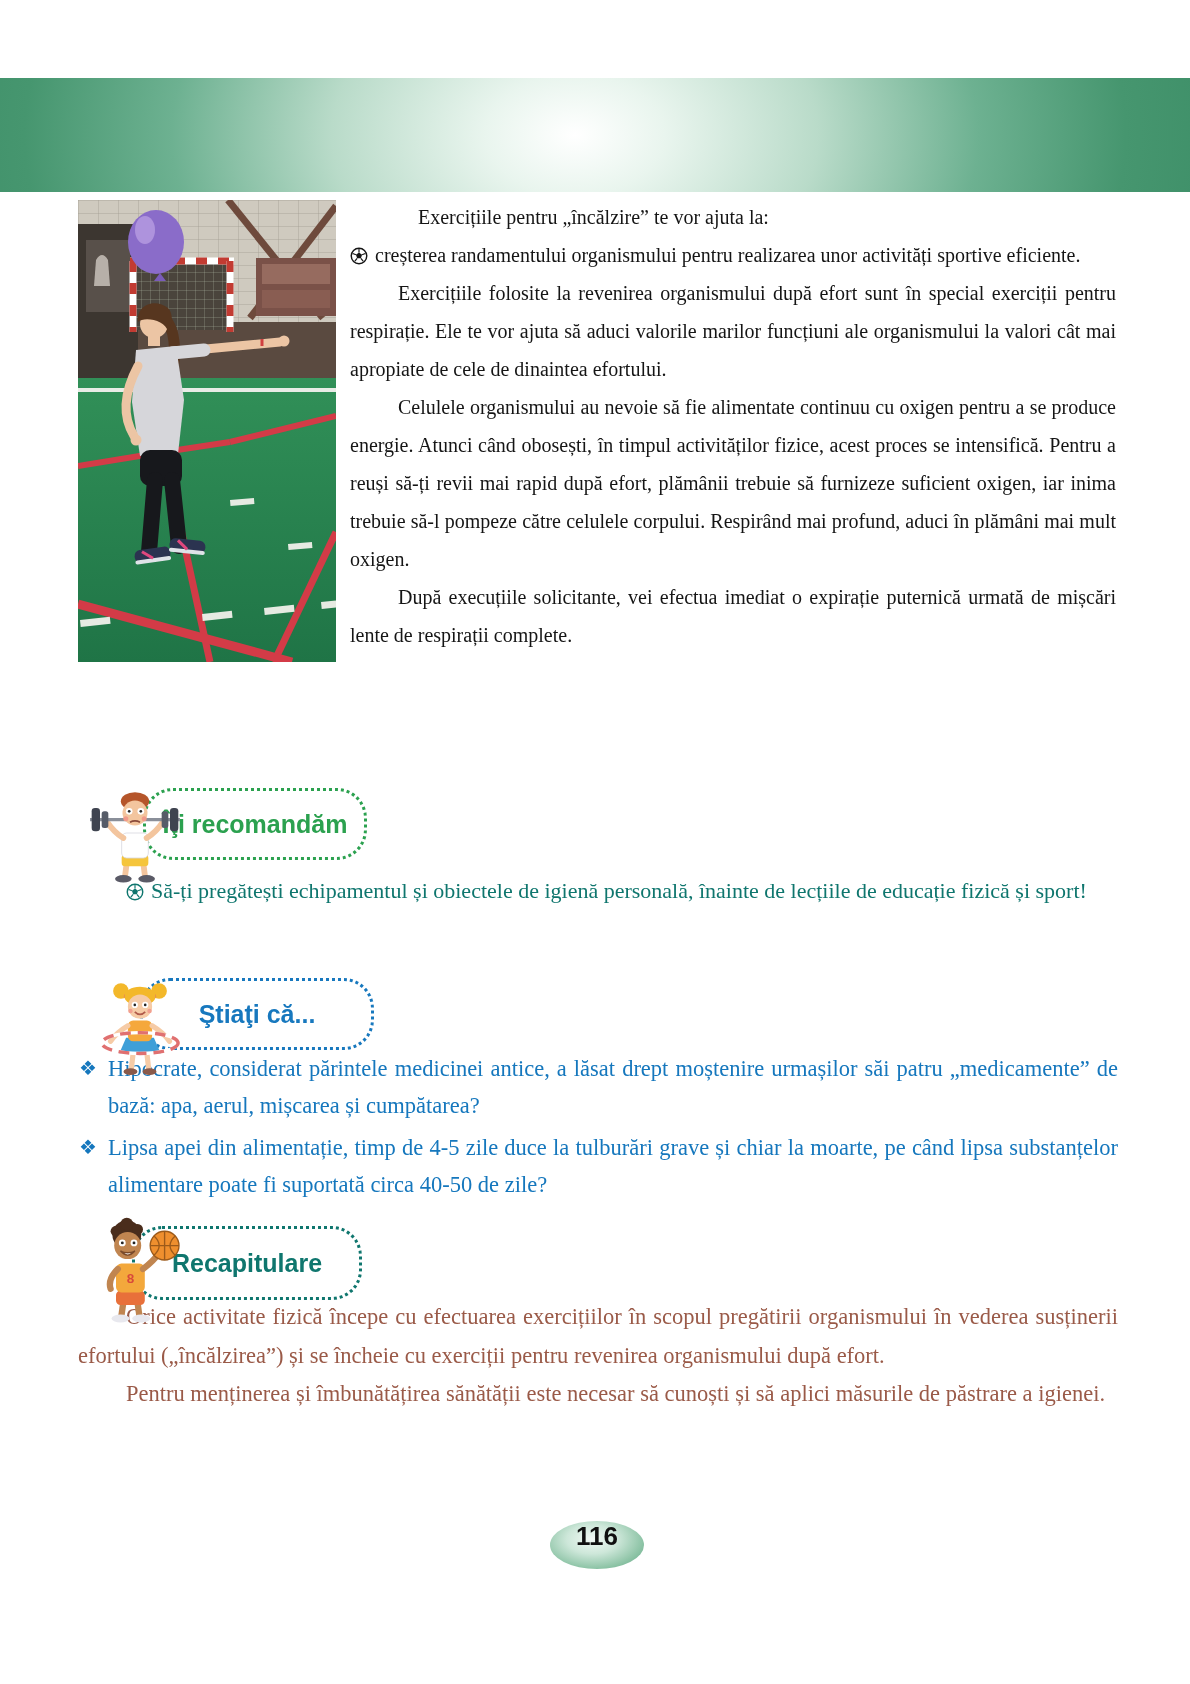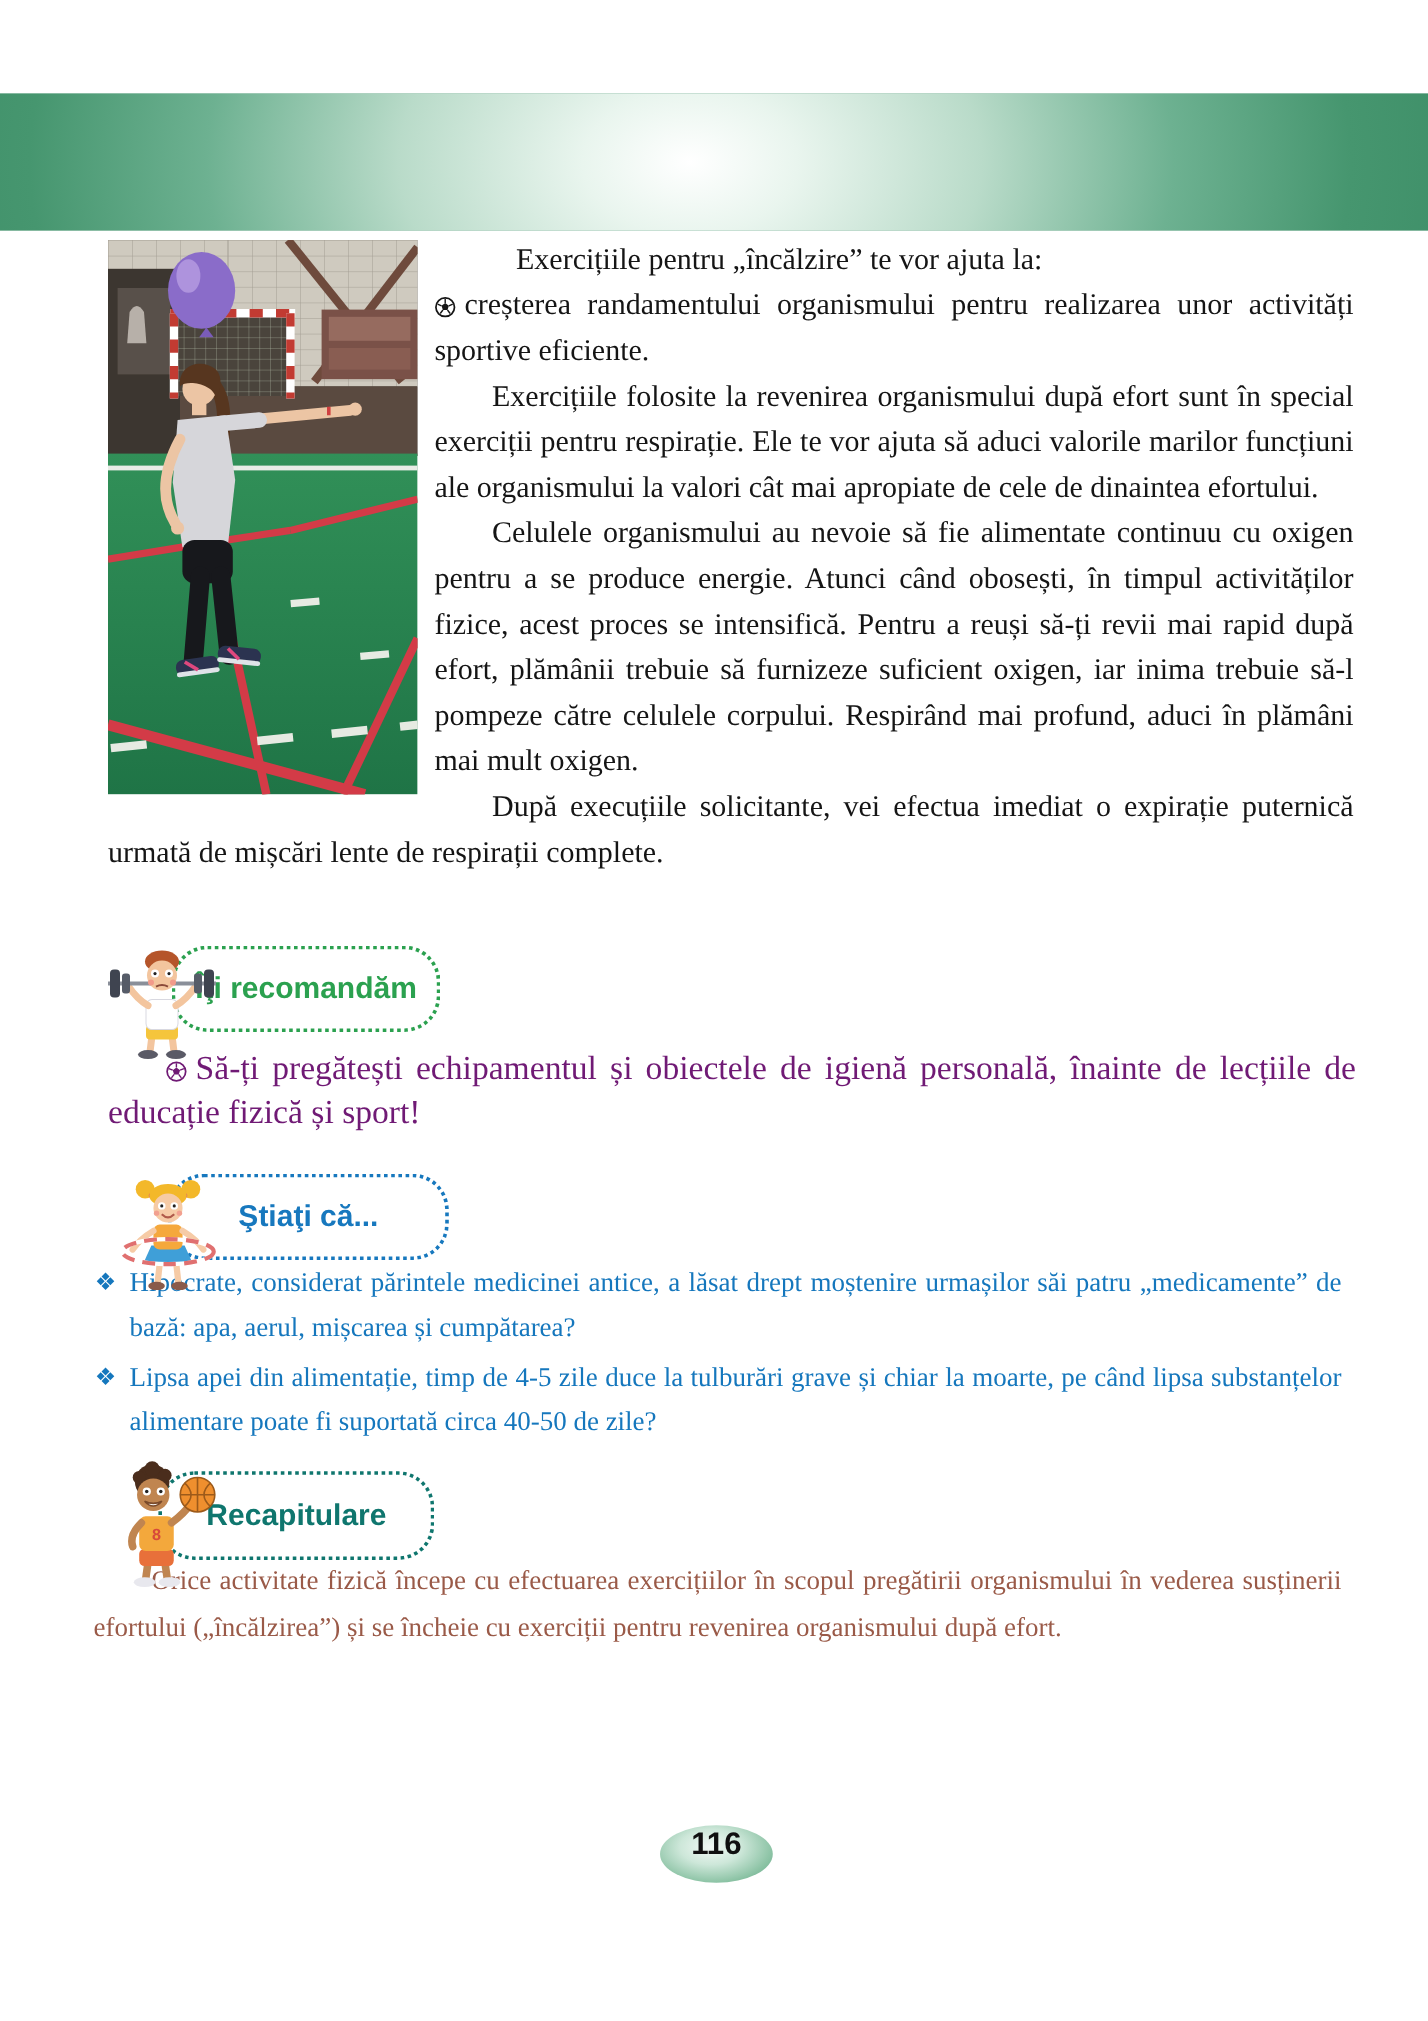--- a/index.html
+++ b/index.html
@@ -8,21 +8,21 @@
   p { margin:0; }
 
   
   .band-top { position:absolute; left:0; top:78px; width:1190px; height:114px;
     background:#3f9069;
     background-image:radial-gradient(ellipse 640px 430px at 575px 50%,
       #ffffff 0%, #e9f5ee 14%, #b9dbc9 38%, #6db191 63%, #46966f 86%, #3f9069 100%); }
 
   
   .intro { position:absolute; left:78px; top:198px; width:1038px;
-           font-size:25px; line-height:38px; text-align:justify;margin-left:12px; }
+           font-size:20px; line-height:38px; text-align:justify; }
   .photo { float:left; width:258px; height:462px; margin:2px 14px 6px 0; }
   .photo svg { display:block; }
   .lead { text-indent:68px; }
   .ind  { text-indent:48px; }
 
   .ball { width:18px; height:18px; vertical-align:-3px; margin-right:7px; }
 
   
   .secrow { position:absolute; }
   .secrow .mascot { position:absolute; left:0; top:0; z-index:2; }
@@ -31,22 +31,22 @@
             font-family:"Liberation Sans", sans-serif; font-weight:bold; font-size:25px;
             background:#fff; }
   .sec-recommend { left:85px;  top:778px;  width:430px; height:112px; }
   .sec-know      { left:88px;  top:972px;  width:430px; height:112px; }
   .sec-recap     { left:80px;  top:1212px; width:430px; height:116px; }
   .box-recommend { left:58px; top:10px; width:218px; height:66px; color:#2ba14f; }
   .box-know      { left:52px; top:6px;  width:228px; height:66px; color:#1778be; }
   .box-recap     { left:52px; top:14px; width:224px; height:68px; color:#0f766e; }
 
   
-  .rec-text { position:absolute; left:90px; top:872px; width:1040px; color:#701a75;
-              font-size:28px; line-height:37px; text-align:justify; text-indent:48px; }
+  .rec-text { position:absolute; left:78px; top:872px; width:1040px; color:#0f766e;
+              font-size:22px; line-height:37px; text-align:justify; text-indent:48px; }
   .know-list { position:absolute; left:78px; top:1050px; width:1040px; color:#1577bd;
                font-size:22.5px; line-height:37px; text-align:justify; }
   .know-item { position:relative; padding-left:30px; margin-bottom:5px; }
   .know-item .marker { position:absolute; left:1px; top:0;
                        font-family:"DejaVu Sans", sans-serif; font-size:20px; }
   .recap-text { position:absolute; left:78px; top:1298px; width:1040px; color:#9a5a48;
                 font-size:22.5px; line-height:38.5px; text-align:justify; }
   .recap-text p { text-indent:48px; }
 
   
@@ -284,19 +284,20 @@
         <circle cx="60" cy="31" r="1.6" fill="#222"></circle>
       <path d="M45 40 Q53 49 61 40 Q53 44 45 40 Z" fill="#ffffff" stroke="#7a4a2a" stroke-width="1.5"></path>
     </svg>
     <div class="secbox box-recap">
       <span>Recapitulare</span>
     </div>
   </div>
 
   <div class="recap-text">
     <p>Orice activitate fizică începe cu efectuarea exercițiilor în scopul pregătirii organismului în vederea susținerii efortului („încălzirea”) și se încheie cu exerciții pentru revenirea organismului după efort.</p>
+    <p>Pentru menținerea și îmbunătățirea sănătății este necesar să cunoști și să aplici măsurile de păstrare a igienei.</p>
   </div>
 
   <div class="pagenum">
     <span>116</span>
   </div>
 
 </div>
 
 </body></html>

